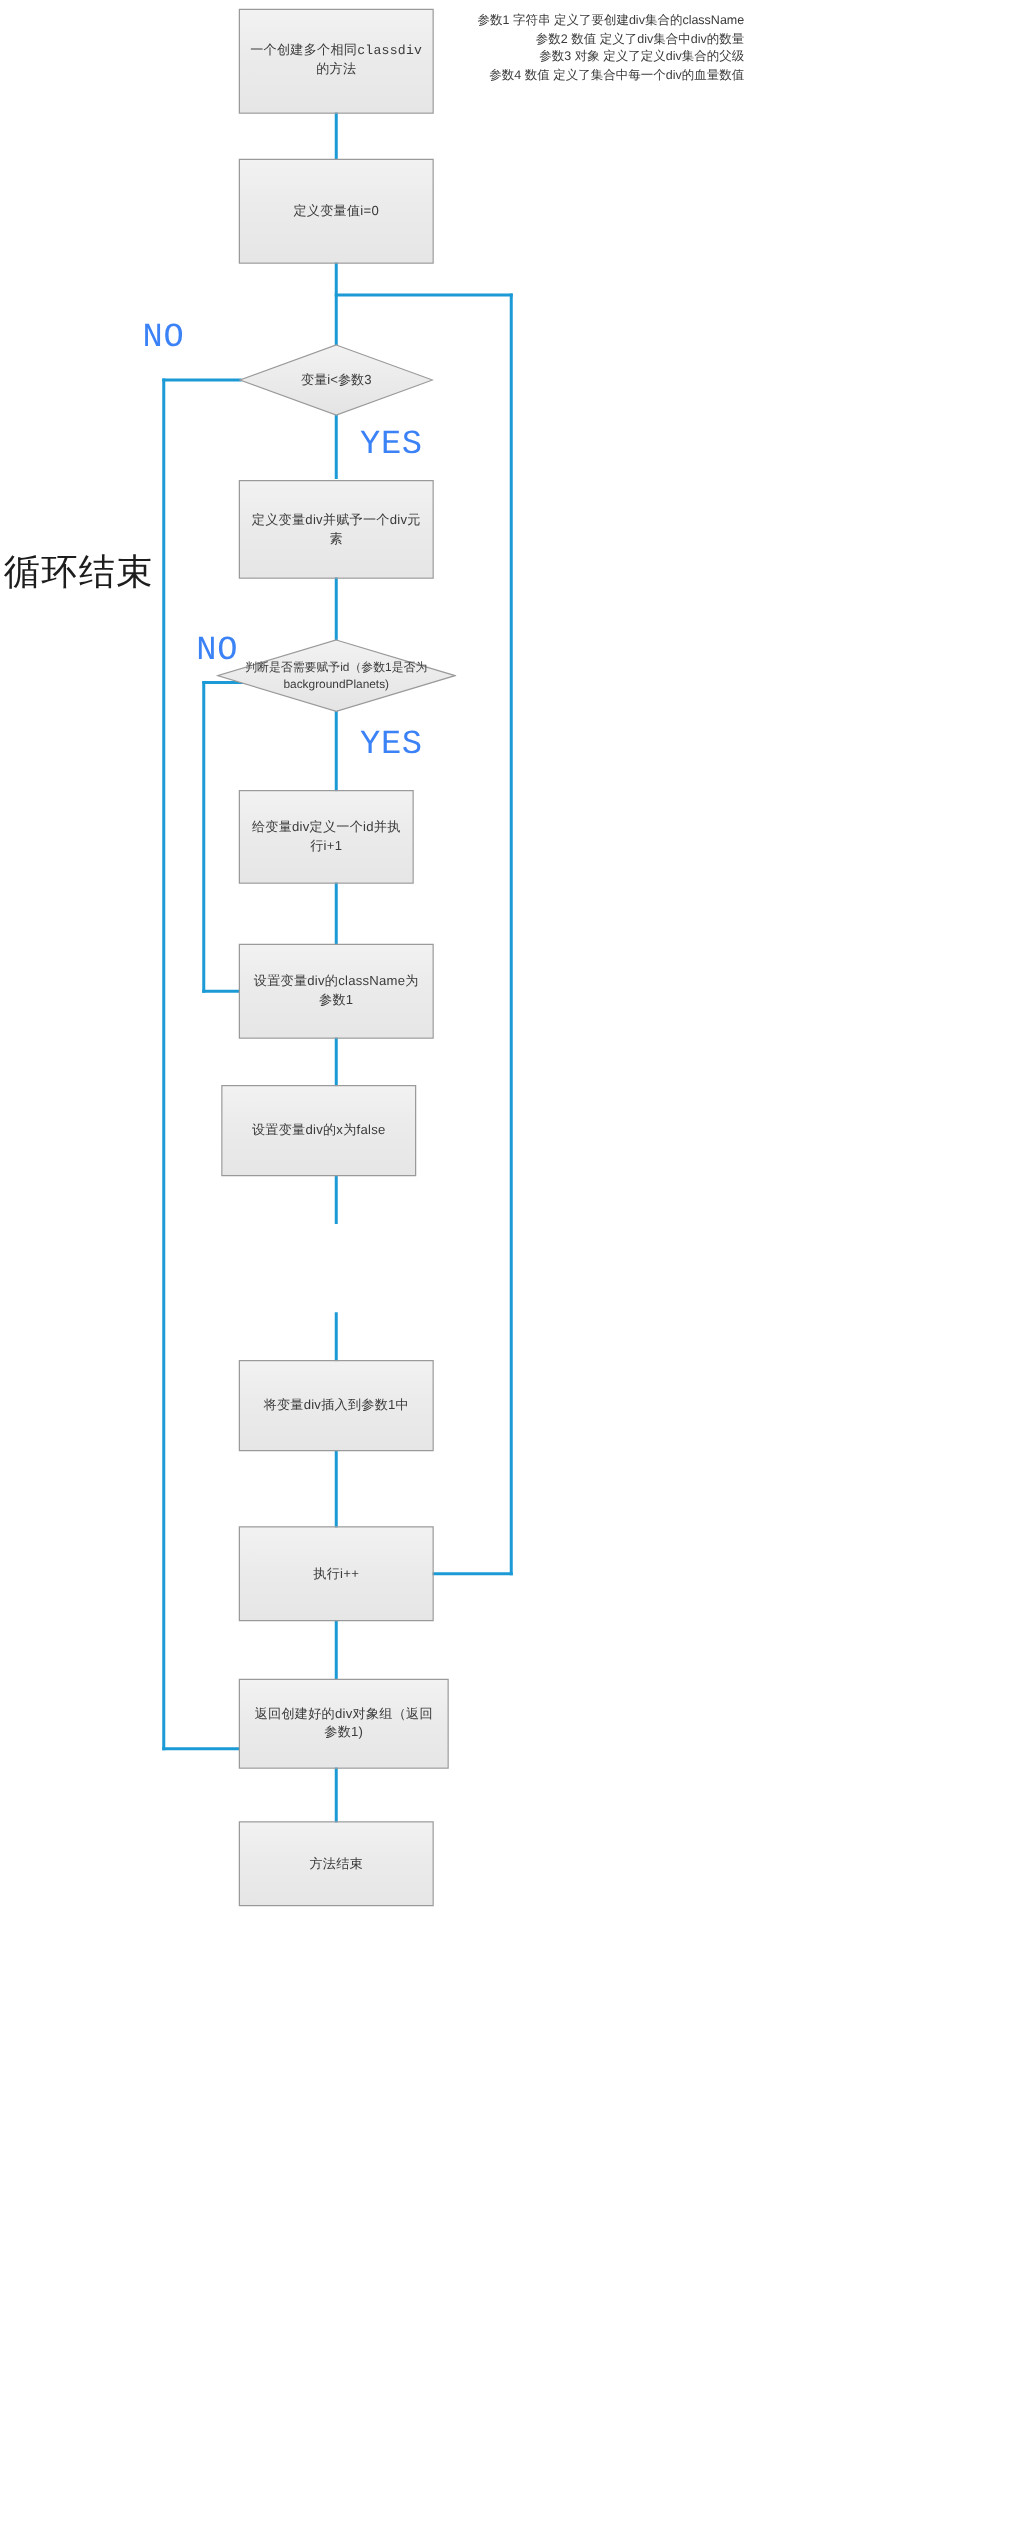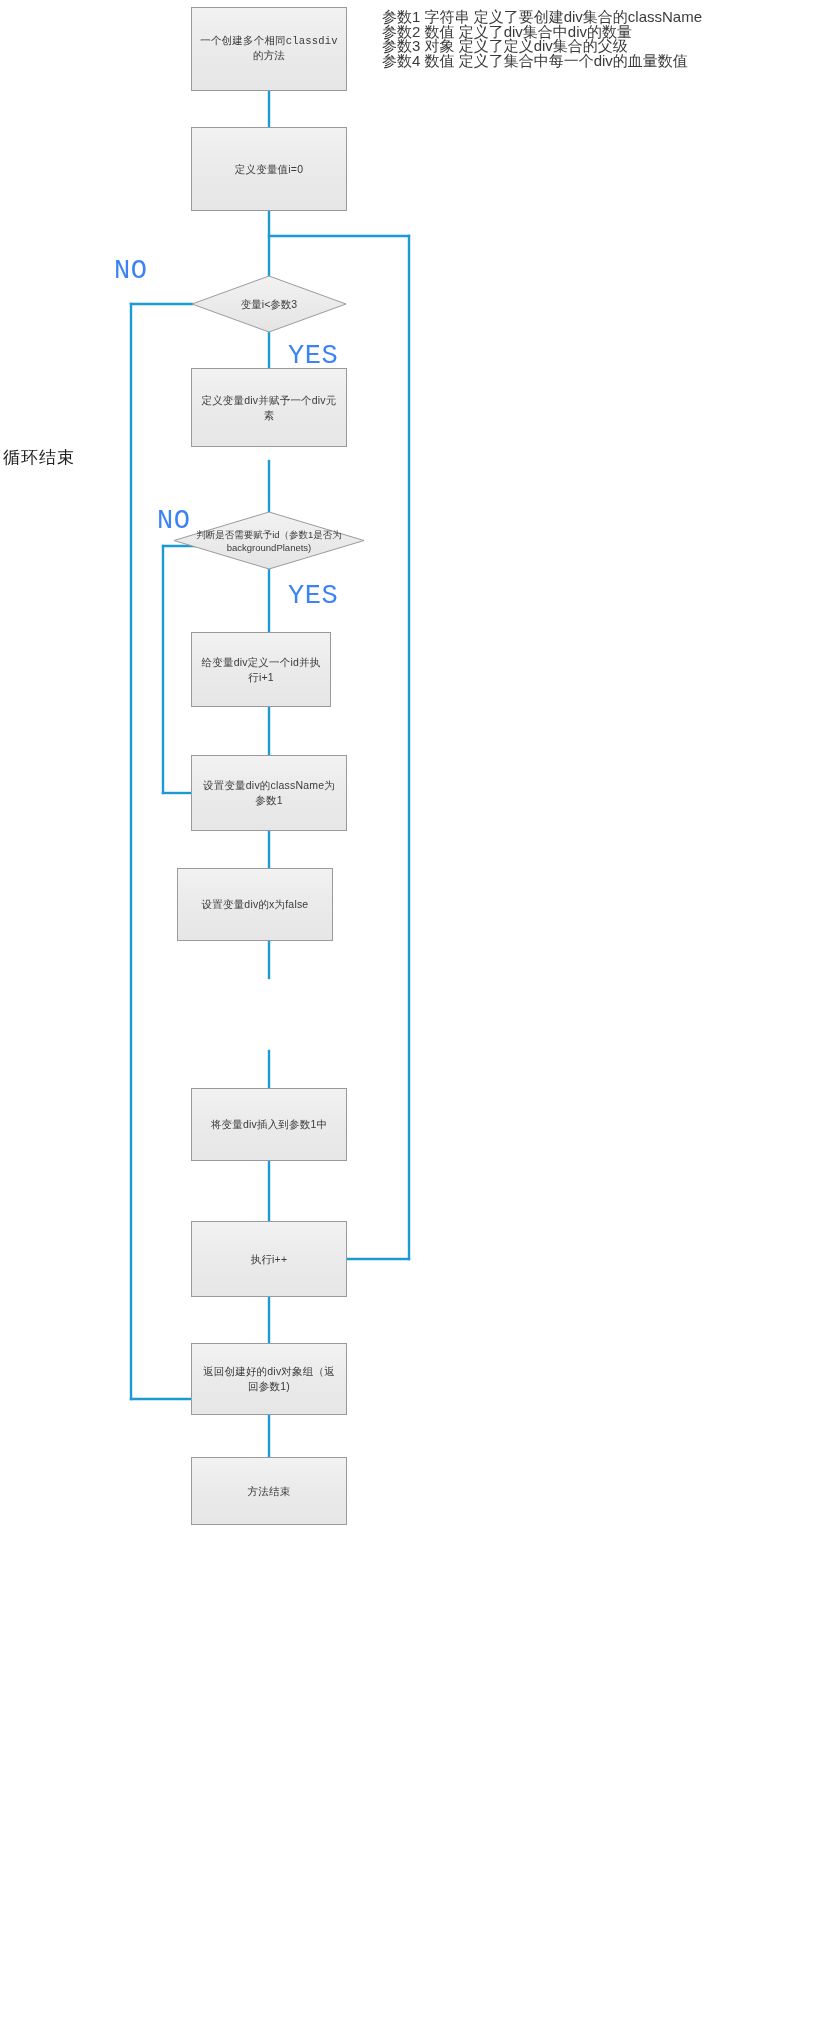--- a/index.html
+++ b/index.html
@@ -33,28 +33,29 @@
     display:flex;align-items:center;justify-content:center;
     text-align:center;color:#3a3a3a;font-size:10.5px;line-height:15px;
     padding:0 6px;box-sizing:border-box;
   }
   .branch-lbl{
     position:absolute;color:#3b82f6;
     font-size:27px;line-height:27px;letter-spacing:.5px;font-family:Liberation Mono, monospace;
   }
   .loop-lbl{
     position:absolute;color:#1d1d1d;
-    font-size:17px;line-height:30px;letter-spacing:1px;
+    font-size:29px;line-height:30px;letter-spacing:1px;
   }
   .note{
     position:absolute;
     color:#3a3a3a;
-    font-size:15px;
+    font-size:10px;
     line-height:14.7px;
     white-space:nowrap;
+    text-align:right;
   }
   .note div{white-space:nowrap;}
 </style>
 </head>
 <body>
 
 <div id="canvas">
 
   <svg class="lines" viewBox="0 0 816 2032" width="816" height="2032">
     <g fill="none" stroke="#1b9ad6" stroke-width="2.4" stroke-linecap="square">
@@ -118,21 +119,21 @@
     <div class="diamond-label">变量i&lt;参数3</div>
   </div>
 
   <div class="branch-lbl" style="left:114px;top:258px;">
     <span>NO</span>
   </div>
   <div class="branch-lbl" style="left:288px;top:343px;">
     <span>YES</span>
   </div>
 
-  <div class="node" style="left:191px;top:368px;width:156px;height:79px;">
+  <div class="node" style="left:191px;top:384px;width:156px;height:79px;">
     <span>定义变量div并赋予一个div元素</span>
   </div>
 
   <div class="loop-lbl" style="left:3px;top:443px;">
     <span>循环结束</span>
   </div>
 
   <div class="diamond-wrap" style="left:173px;top:511px;width:192px;height:59px;">
     <svg width="192" height="59" viewBox="0 0 192 59">
       <defs>
@@ -167,21 +168,21 @@
 
 
   <div class="node" style="left:191px;top:1088px;width:156px;height:73px;">
     <span>将变量div插入到参数1中</span>
   </div>
 
   <div class="node" style="left:191px;top:1221px;width:156px;height:76px;">
     <span>执行i++</span>
   </div>
 
-  <div class="node" style="left:191px;top:1343px;width:156px;height:72px;">
+  <div class="node" style="left:191px;top:1343px;width:168px;height:72px;">
     <span>返回创建好的div对象组（返回参数1)</span>
   </div>
 
   <div class="node" style="left:191px;top:1457px;width:156px;height:68px;">
     <span>方法结束</span>
   </div>
 
   <div class="note" style="left:382px;top:10px;">
     <div>参数1 字符串 定义了要创建div集合的className</div>
     <div>参数2 数值 定义了div集合中div的数量</div>

